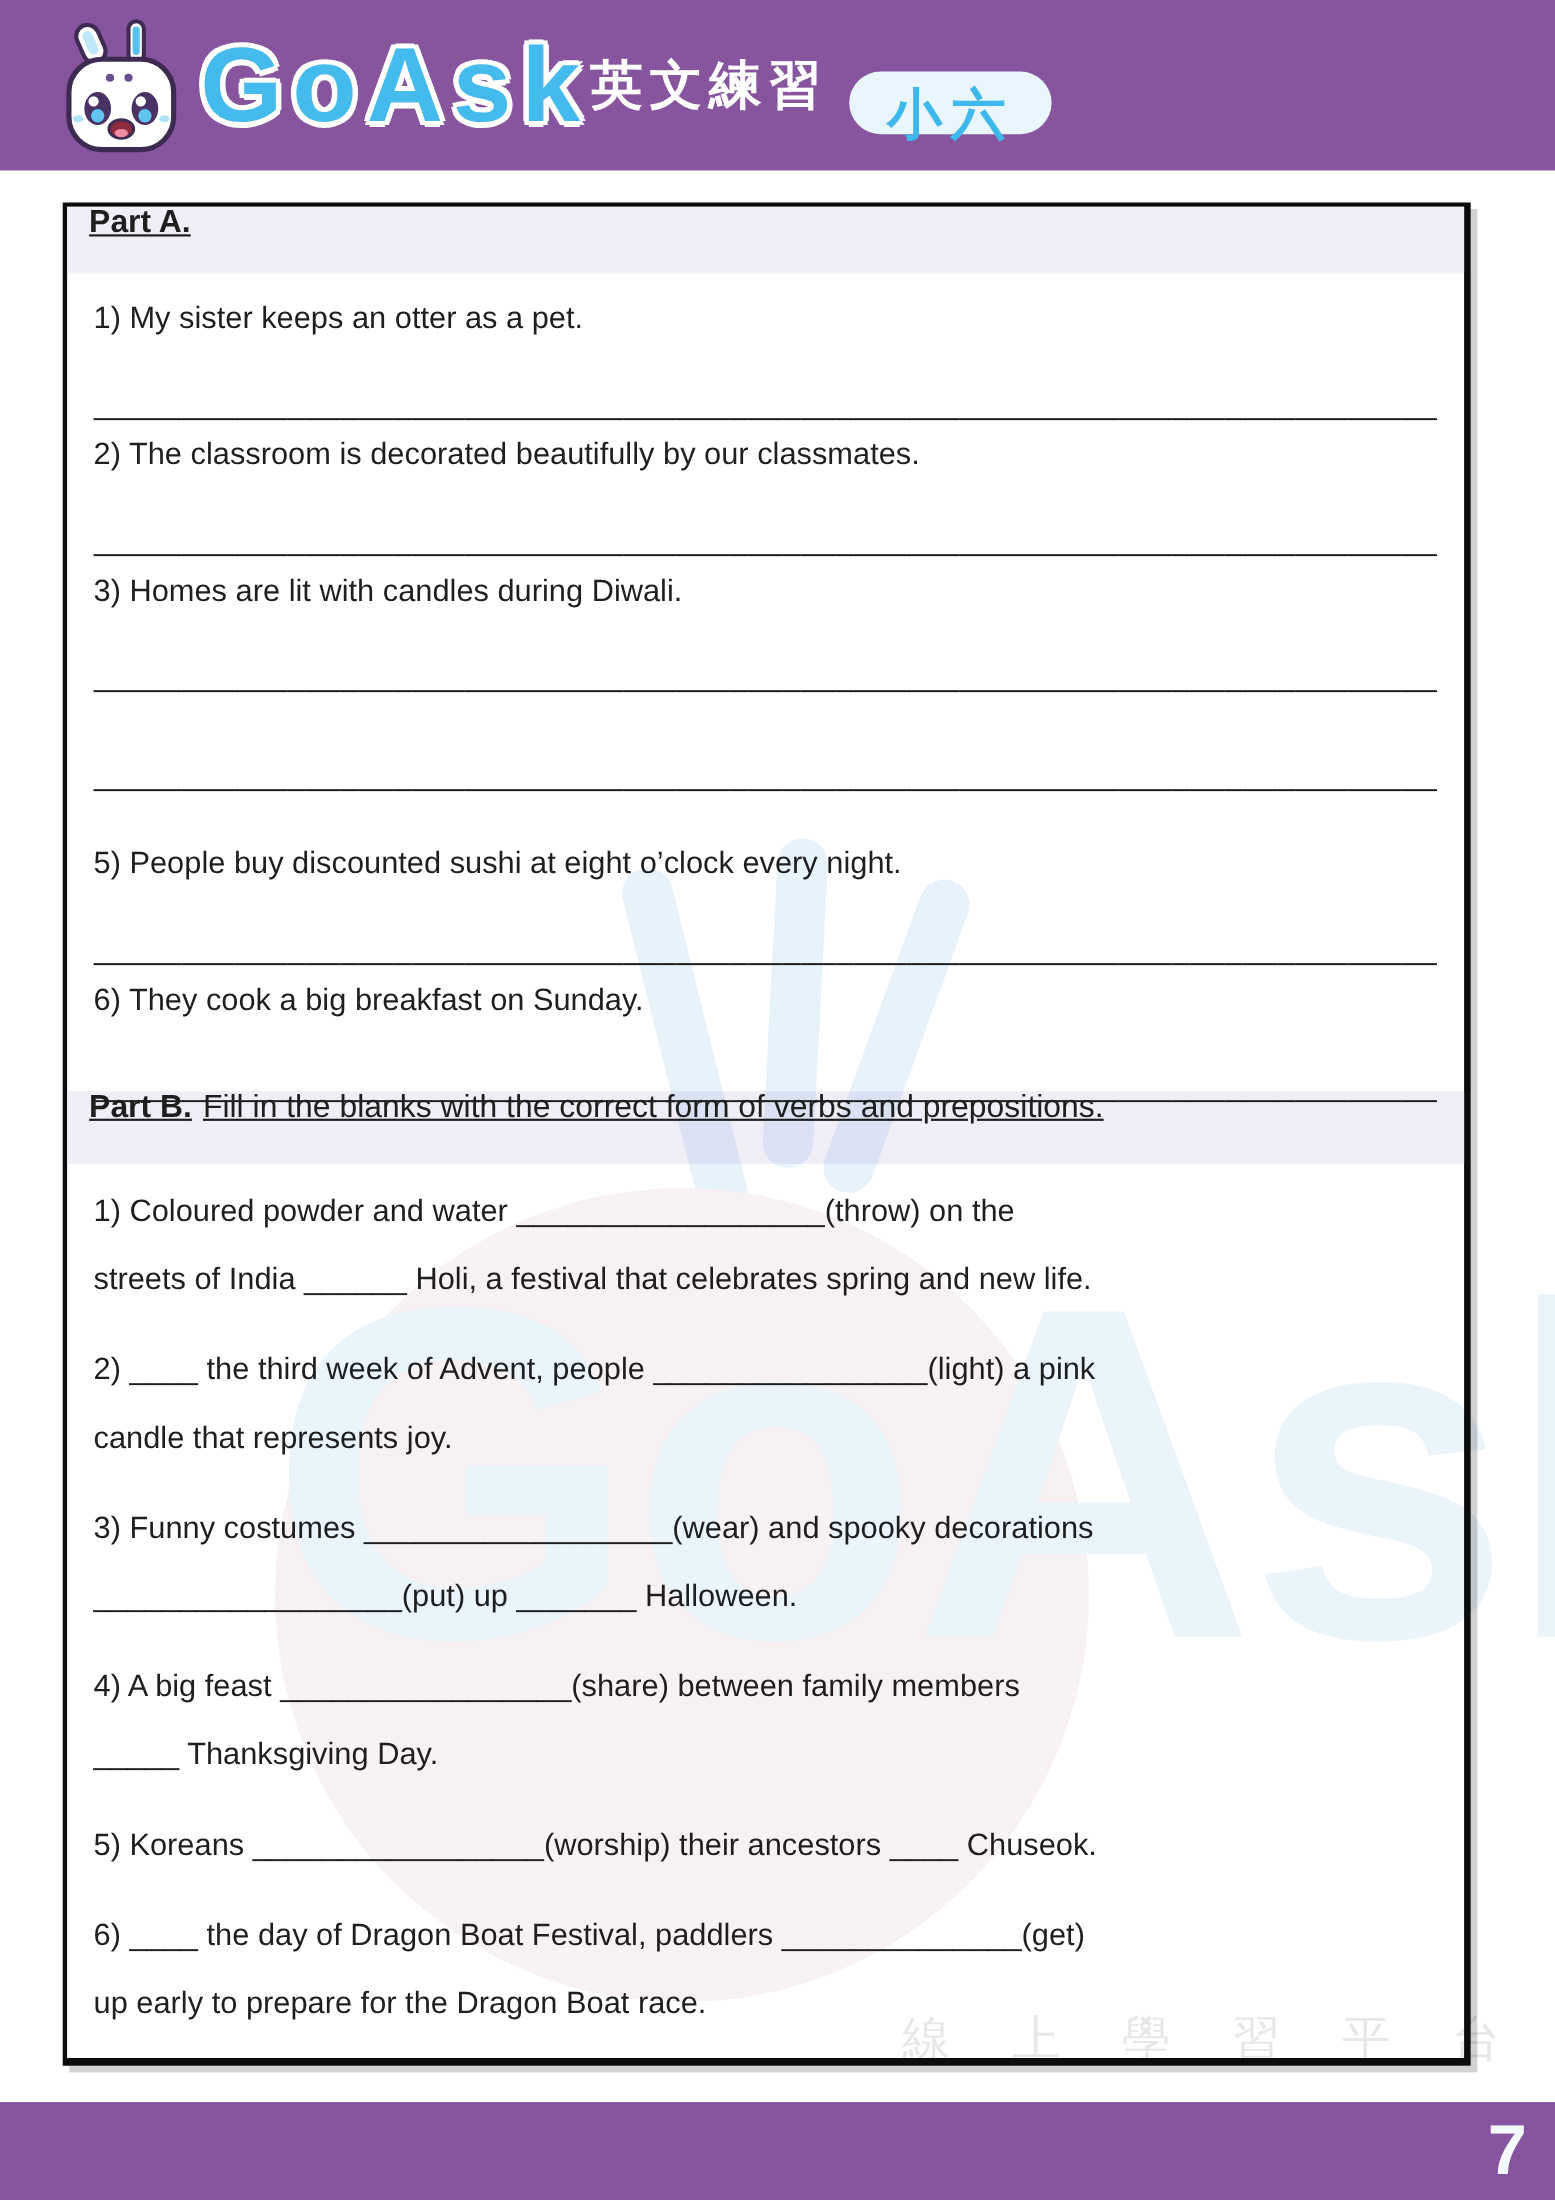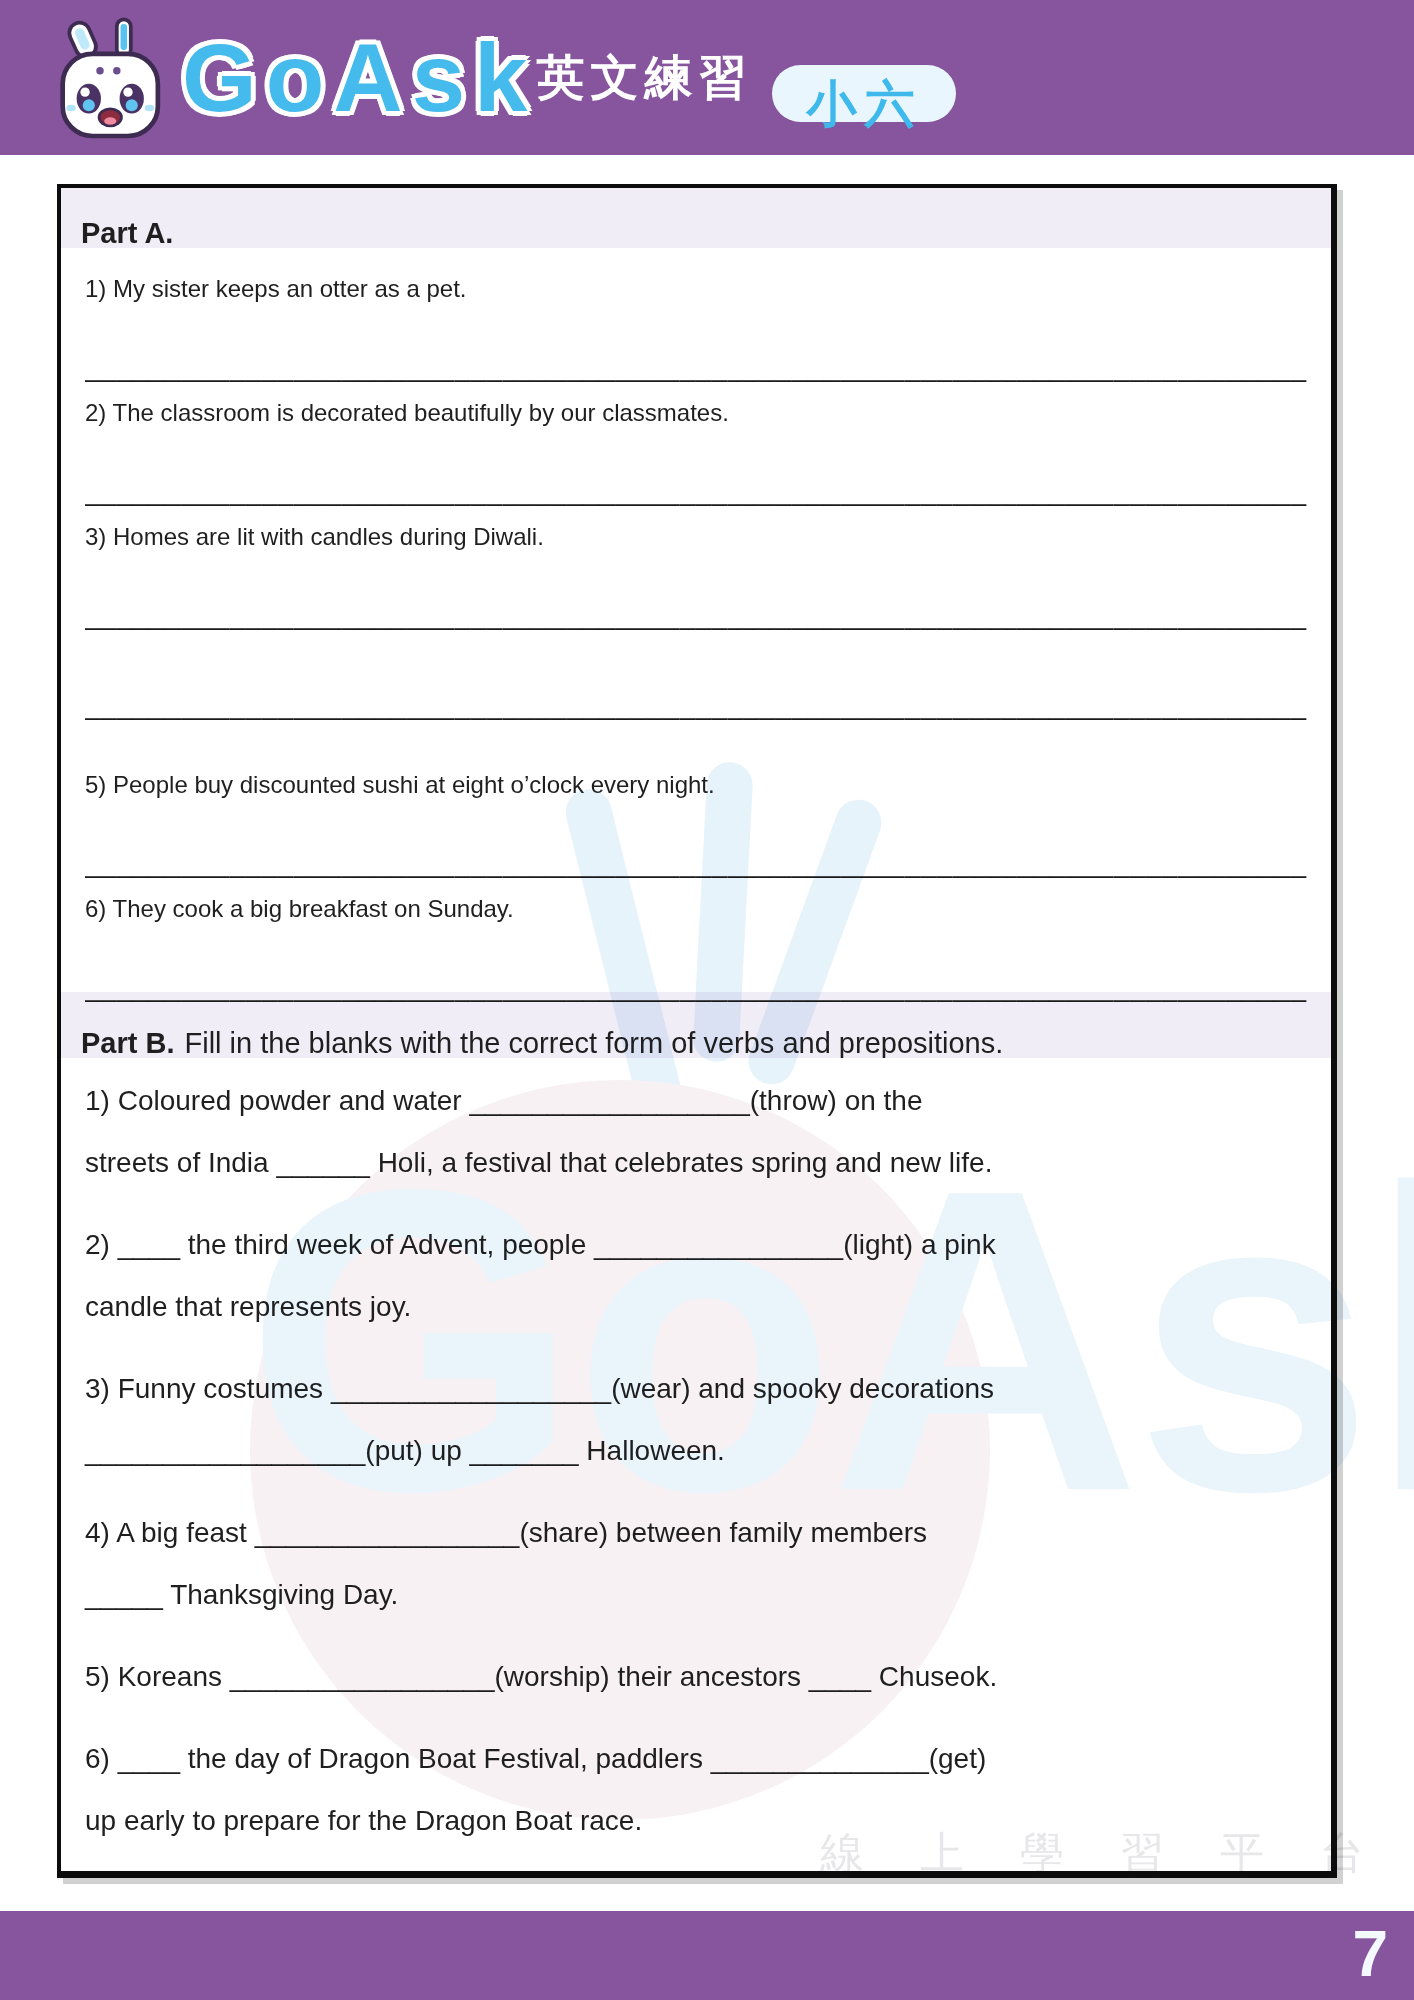--- a/index.html
+++ b/index.html
@@ -26,30 +26,30 @@
     letter-spacing:8px;transform:translateY(16px);white-space:nowrap;
   }
 
   
   .card{
     position:absolute;left:57px;top:184px;width:1280px;height:1694px;box-sizing:border-box;
     background:#ffffff;border:4px solid #0d0d0d;border-right-width:6px;border-bottom-width:7px;
     box-shadow:6px 6px 0 rgba(0,0,0,0.18);z-index:20;
   }
   .part-bar{
-    background:#F1EDF7;display:flex;align-items:flex-end;padding:0 20px;
-    font-size:29px;line-height:1;white-space:nowrap;overflow:hidden;
+    background:#F1EDF7;display:flex;align-items:flex-start;padding:0 20px;
+    font-size:29px;line-height:1;white-space:nowrap;overflow:hidden;text-decoration:underline;
   }
   .part-bar .part-label{font-weight:bold;margin-right:10px;}
   .bar-a{height:60px;}
   .bar-b{height:66px;}
 
   .qa-list{padding:0 24px;height:744px;box-sizing:border-box;}
   .qa-item{height:124px;box-sizing:border-box;padding-top:24px;}
-  .qa-text{font-size:24px;line-height:34px;white-space:nowrap;}
+  .qa-text{font-size:28px;line-height:34px;white-space:nowrap;}
   .answer-line{
     margin-top:44px;font-size:28px;line-height:34px;letter-spacing:0.5px;
     white-space:nowrap;overflow:hidden;color:#1a1a1a;
   }
 
   .fb-list{padding:12px 24px 0;}
   .fb-item{font-size:28px;line-height:62px;margin:0 0 20px;white-space:pre-wrap;}
 
   
   .bottom-band{position:absolute;left:0;top:1911px;width:1414px;height:89px;background:#87559D;z-index:10;}

